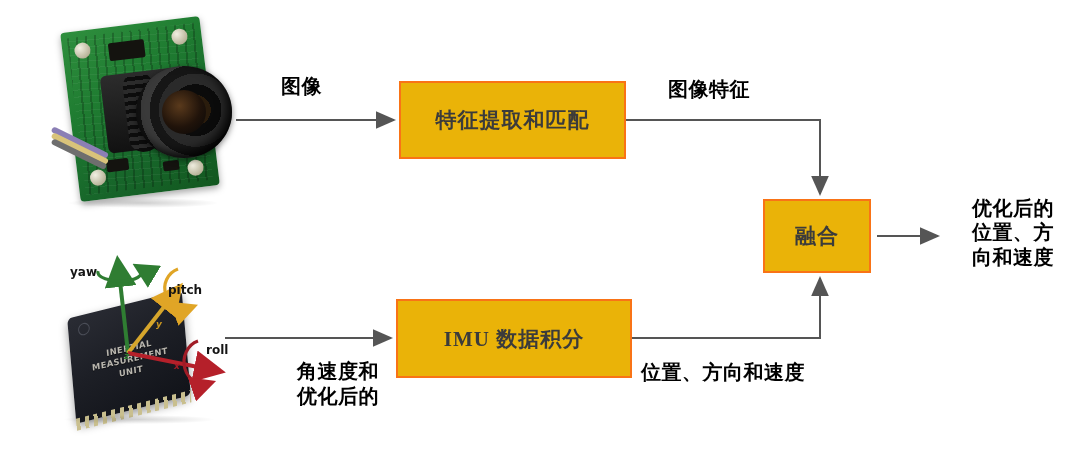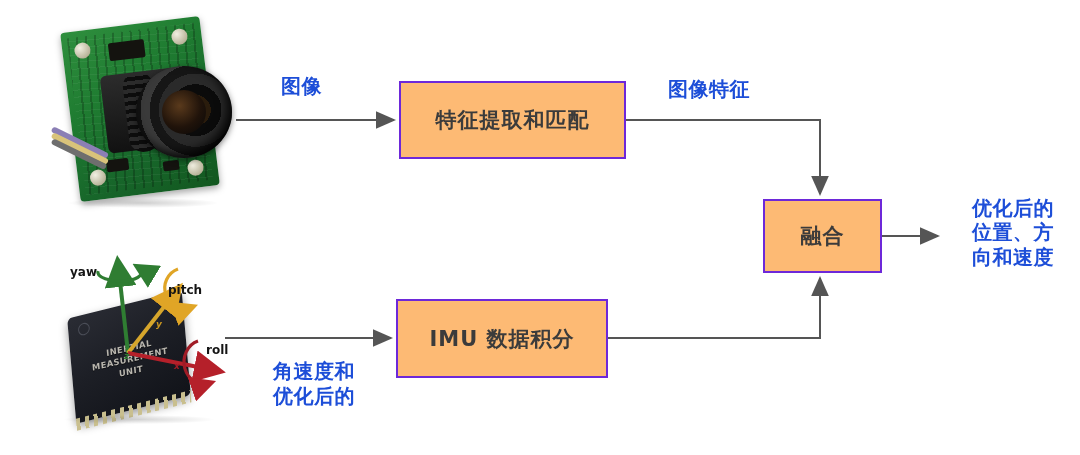--- a/index.html
+++ b/index.html
@@ -1,36 +1,36 @@
 <!DOCTYPE html>
 <html><head>
 <meta charset="utf-8">
 <style>
   html,body{margin:0;padding:0;background:#ffffff;}
   body{width:1080px;height:455px;position:relative;overflow:hidden;
        font-family:"DejaVu Sans","Liberation Sans",sans-serif;color:#3a3a3a;}
   #stage{position:absolute;left:0;top:0;width:1080px;height:455px;}
   .svg-layer{position:absolute;left:0;top:0;width:1080px;height:455px;}
 
-  .node-box{position:absolute;box-sizing:border-box;border:2px solid #6d28d9;
-            background:#fdba74;display:flex;align-items:center;justify-content:center;}
+  .node-box{position:absolute;box-sizing:border-box;border:2px solid #f97316;
+            background:#eab308;display:flex;align-items:center;justify-content:center;}
   .node-label{font-size:21px;font-weight:600;letter-spacing:1px;color:#3b3b3b;
               white-space:nowrap;}
 
-  .edge-label{position:absolute;font-size:20px;font-weight:600;color:#1d4ed8;
+  .edge-label{position:absolute;font-size:20px;font-weight:600;color:#000000;
               white-space:nowrap;line-height:1.22;letter-spacing:.5px;}
   .edge-label.multi{white-space:normal;}
 
   #box-feature{left:399px;top:81px;width:227px;height:78px;}
-  #box-imu{left:396px;top:299px;width:212px;height:79px;}
-  #box-fusion{left:763px;top:199px;width:119px;height:74px;}
+  #box-imu{left:396px;top:299px;width:236px;height:79px;font-family:Liberation Serif, serif;}
+  #box-fusion{left:763px;top:199px;width:108px;height:74px;}
 
   #lbl-image{left:281px;top:74px;}
   #lbl-image-feature{left:668px;top:77px;}
-  #lbl-angular{left:249px;top:359px;width:130px;text-align:center;}
+  #lbl-angular{left:249px;top:359px;width:130px;text-align:right;}
   #lbl-pose-vel{left:641px;top:360px;}
   #lbl-output{left:953px;top:196px;width:120px;text-align:center;}
 
   
   #camera{position:absolute;left:52px;top:16px;width:185px;height:190px;}
   #cam-pcb{position:absolute;left:18px;top:8px;width:140px;height:170px;
            background:linear-gradient(150deg,#2f8f3e 0%,#1f7c31 35%,#17662a 70%,#12571f 100%);
            transform:rotate(-7deg);border-radius:4px;
            box-shadow:0 3px 7px rgba(0,0,0,.35);overflow:hidden;}
   #cam-pcb::before{content:"";position:absolute;left:6px;top:6px;right:6px;bottom:6px;
@@ -177,20 +177,21 @@
   </div>
 
   <div class="edge-label" id="lbl-image">图像</div>
   <div class="edge-label" id="lbl-image-feature">图像特征</div>
 
   <div class="edge-label multi" id="lbl-angular">
     <div>角速度和</div>
     <div>优化后的</div>
   </div>
 
+  <div class="edge-label" id="lbl-pose-vel">位置、方向和速度</div>
 
   <div class="edge-label multi" id="lbl-output">
     <div>优化后的</div>
     <div>位置、方</div>
     <div>向和速度</div>
   </div>
 
 </div>
 
 </body></html>

